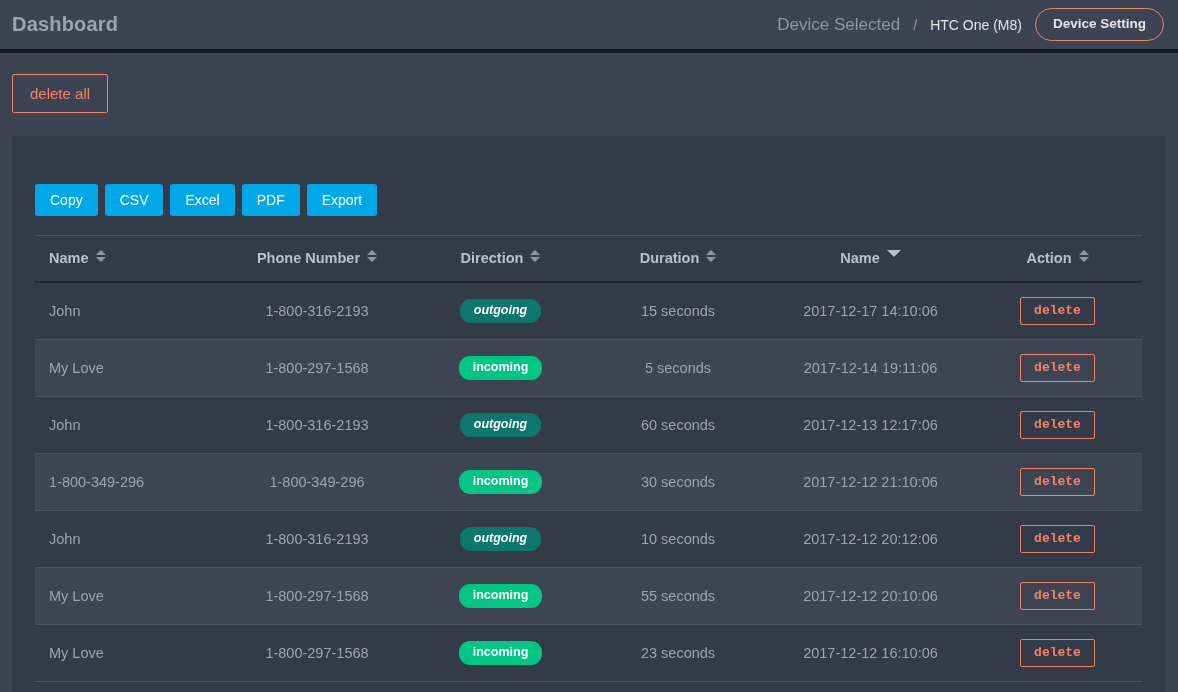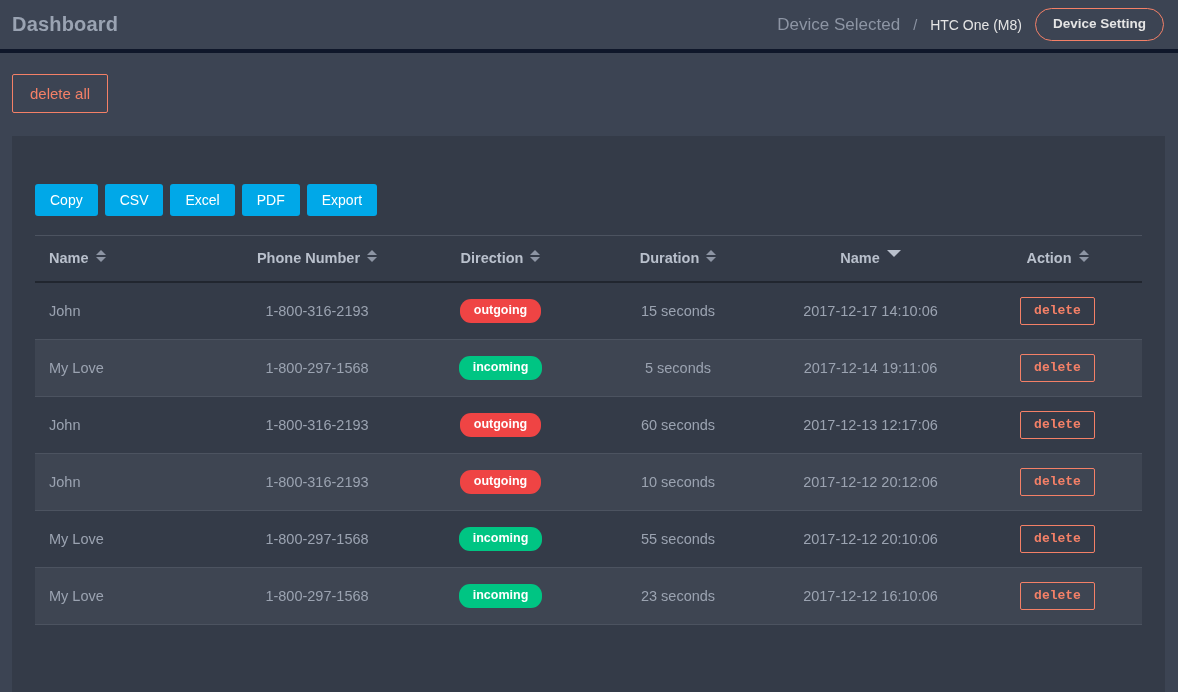--- a/index.html
+++ b/index.html
@@ -206,21 +206,21 @@
   .badge {
     display: inline-block;
     border-radius: 11px;
     padding: 5px 14px 6px;
     font-size: 12.5px;
     font-weight: bold;
     color: #ffffff;
     line-height: 1;
     min-width: 62px;
   }
-  .badge-outgoing { background: #ef4444; }
+  .badge-outgoing { background: #0f766e; font-style: italic; }
   .badge-incoming { background: #00c583; }
 
   .delete-btn {
     border: 1px solid #f48067;
     color: #f48067;
     background: transparent;
     font-family: Liberation Mono, monospace;
     font-size: 13px;
     font-weight: bold;
     padding: 6px 13px 7px;
@@ -345,20 +345,28 @@
           </tr>
           <tr>
             <td class="col-name">John</td>
             <td>1-800-316-2193</td>
             <td><span class="badge badge-outgoing">outgoing</span></td>
             <td>60 seconds</td>
             <td>2017-12-13 12:17:06</td>
             <td><button class="delete-btn">delete</button></td>
           </tr>
           <tr>
+            <td class="col-name">1-800-349-296</td>
+            <td>1-800-349-296</td>
+            <td><span class="badge badge-incoming">incoming</span></td>
+            <td>30 seconds</td>
+            <td>2017-12-12 21:10:06</td>
+            <td><button class="delete-btn">delete</button></td>
+          </tr>
+          <tr>
             <td class="col-name">John</td>
             <td>1-800-316-2193</td>
             <td><span class="badge badge-outgoing">outgoing</span></td>
             <td>10 seconds</td>
             <td>2017-12-12 20:12:06</td>
             <td><button class="delete-btn">delete</button></td>
           </tr>
           <tr>
             <td class="col-name">My Love</td>
             <td>1-800-297-1568</td>

